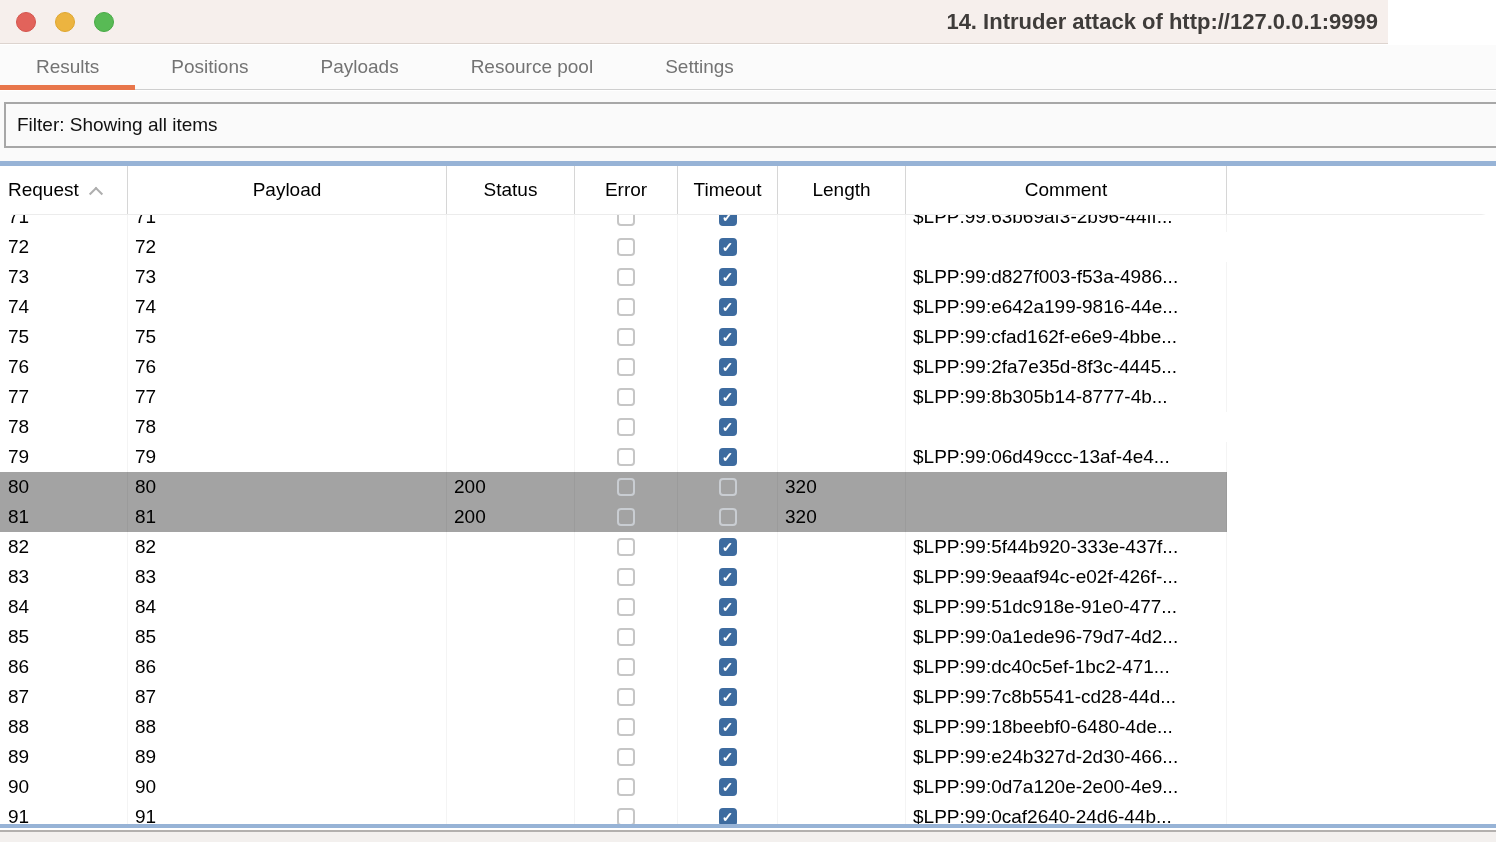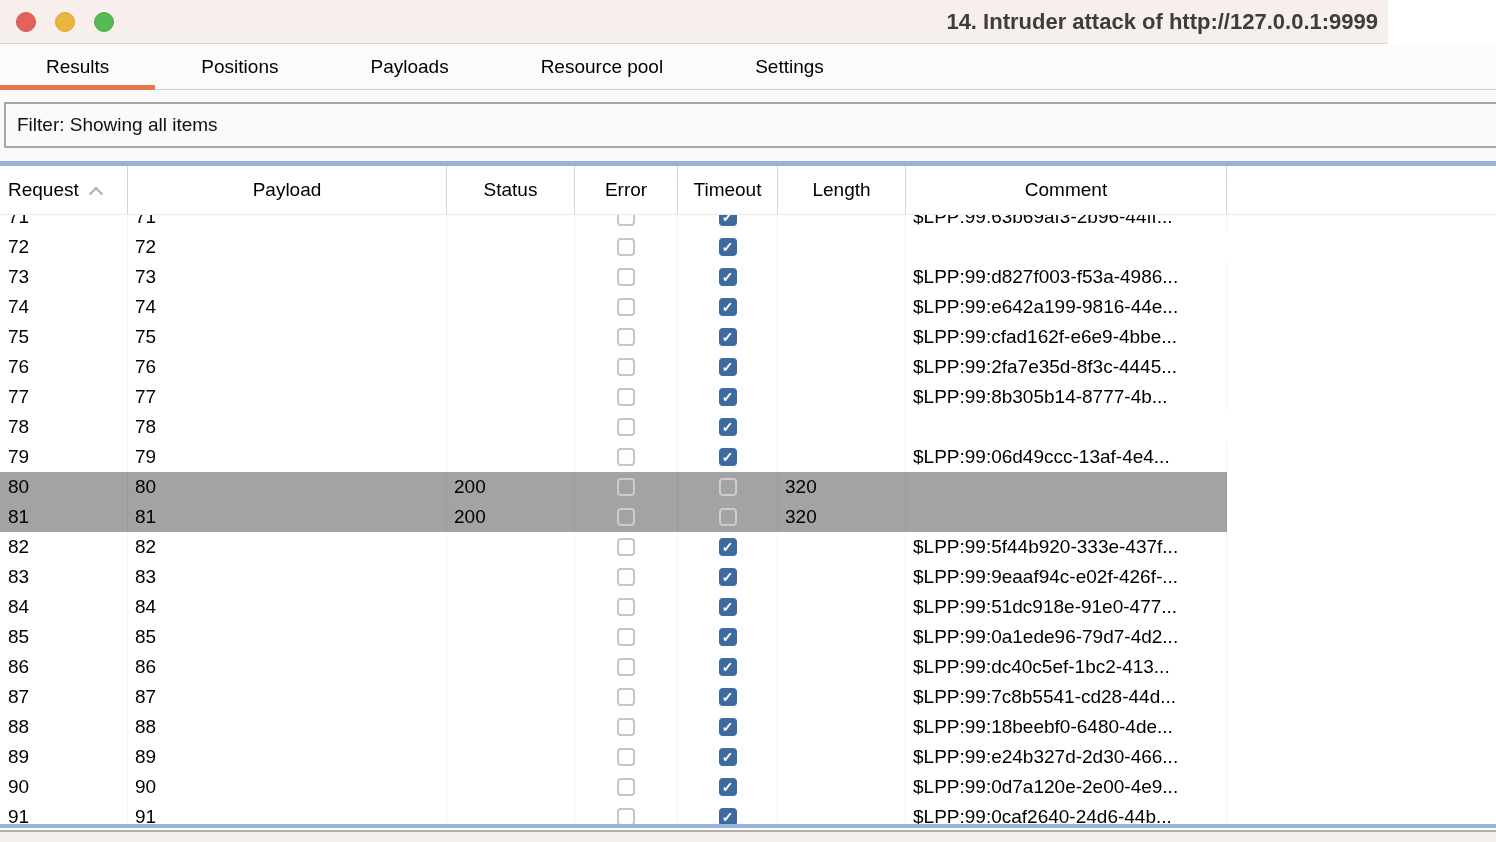--- a/index.html
+++ b/index.html
@@ -14,36 +14,36 @@
   .light { width:20px; height:20px; border-radius:50%; }
   .light.red { background:#e2635b; border:1px solid #d4554e; }
   .light.yellow { background:#ecb440; border:1px solid #dea62f; }
   .light.green { background:#58ba55; border:1px solid #48aa46; }
   .win-title { position:absolute; right:10px; top:0; height:44px; line-height:44px;
     font-size:22px; font-weight:bold; color:#3f3c3a; white-space:nowrap; }
 
   
   .tabbar { position:absolute; left:0; top:45px; width:1496px; height:45px;
     background:#fbfbfb; border-bottom:1px solid #cfcfcf; display:flex; }
-  .tab { position:relative; height:45px; line-height:43px; padding:0 46px;
-    font-size:19px; color:#000000; cursor:default; }
+  .tab { position:relative; height:45px; line-height:43px; padding:0 36px;
+    font-size:19px; color:#737373; cursor:default; }
   .tab.active::after { content:""; position:absolute; left:0; right:0; bottom:0;
     height:5px; background:#e8764b; }
 
   
   .filter-region { position:absolute; left:0; top:91px; width:1496px; height:70px;
     background:#fafafa; }
   .filter-box { position:absolute; left:4px; top:11px; width:1498px; height:46px;
     background:#fafafa; border:2px solid #a7a7a7; }
   .filter-text { line-height:42px; padding-left:11px; font-size:19px; color:#111; }
 
   
   .table-topline { position:absolute; left:0; top:161px; width:1496px; height:5px;
     background:#97b3d6; }
-  .grid { display:grid; grid-template-columns:128px 319px 128px 103px 100px 128px 321px 1fr; }
+  .grid { display:grid; grid-template-columns:128px 319px 128px 103px 100px 128px 321px 1fr;border-radius:15px; }
 
   .thead { position:absolute; left:0; top:166px; width:1496px; height:49px;
     background:#ffffff; border-bottom:1px solid #ececec; }
   .th { height:48px; line-height:48px; font-size:19px; color:#000;
     text-align:center; border-right:1px solid #d6d6d6; background:#fff;
     white-space:nowrap; overflow:hidden; }
   .th.first { text-align:left; padding-left:8px; }
   .th.last-filler { border-right:none; }
   .sort-caret { display:inline-block; width:10px; height:10px;
     border-top:2px solid #aeaeae; border-left:2px solid #aeaeae;
@@ -490,21 +490,21 @@
     <div class="cell c-error">
           <span class="cb"></span>
         </div>
     <div class="cell c-timeout">
           <span class="cb checked"></span>
         </div>
     <div class="cell c-length">
           <span class="cell-text"></span>
         </div>
     <div class="cell c-comment">
-          <span class="cell-text">$LPP:99:dc40c5ef-1bc2-413...</span>
+          <span class="cell-text">$LPP:99:dc40c5ef-1bc2-471...</span>
         </div>
     <div class="cell filler"></div>
   </div>
       <div class="row grid">
     <div class="cell c-request">
           <span class="cell-text">87</span>
         </div>
     <div class="cell c-payload">
           <span class="cell-text">87</span>
         </div>

